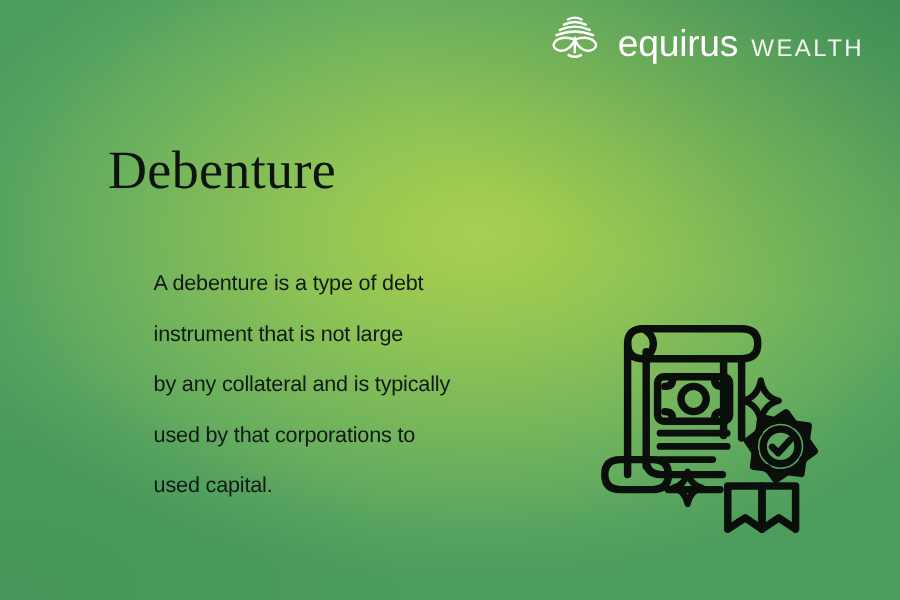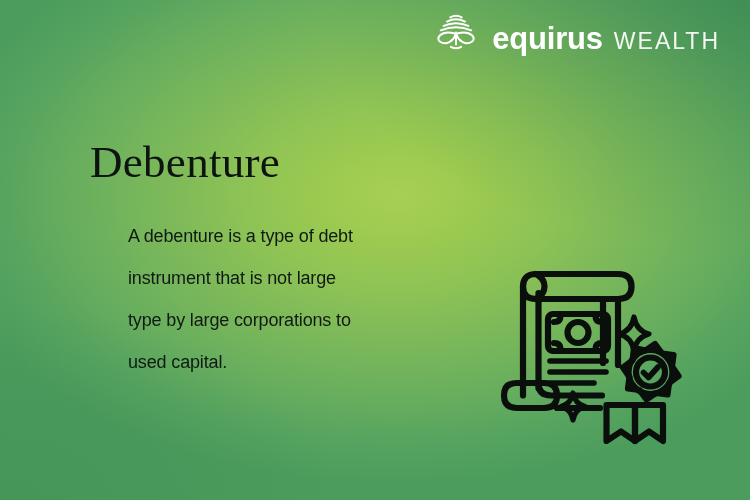--- a/index.html
+++ b/index.html
@@ -37,44 +37,43 @@
     position:absolute;
     top:12px; right:30px;
     display:flex; align-items:center; gap:13px;
     z-index:5;
   }
   #brand-mark { display:block; width:46px; height:40px; }
   #brand-words { display:flex; align-items:baseline; gap:11px; }
   .brand-name {
     color:#ffffff;
     font-size:31px;
-    font-weight:700;
+    font-weight:400;
     letter-spacing:-0.2px;
     line-height:1;
   }
   .brand-sub {
     color:#f2f7f1;
-    font-size:23px;
+    font-size:20px;
     font-weight:300;
     letter-spacing:2.0px;
     line-height:1;
     margin-top:18px;
   }
 
   
   #headline {
     position:absolute;
     left:90px; top:118px;
     font-family:"Liberation Serif", serif;
     font-size:45px;
     font-weight:400;
     color:#0d1410;
     letter-spacing:0.3px;
     line-height:1.1;
-    margin-top:20px;
   }
 
   
   #body-copy {
     position:absolute;
     left:128px; top:215px;
     width:340px;
     color:#101a14;
     font-size:18px;
     font-weight:400;
@@ -124,21 +123,22 @@
       <span class="brand-name">equirus</span>
       <span class="brand-sub">WEALTH</span>
     </span>
   </div>
 
   <h1 id="headline">Debenture</h1>
 
   <div id="body-copy">
     <p>A debenture is a type of debt</p>
     <p>instrument that is not large</p>
-    <p>type by large corporations to</p>
+    <p>by any collateral and is typically</p>
+    <p>used by that corporations to</p>
     <p>used capital.</p>
   </div>
 
   <div id="illustration">
     <svg viewBox="0 0 200 200" fill="none" stroke="#0a0f0c" stroke-width="6.2" stroke-linecap="round" stroke-linejoin="round">
 
       <path d="M41 41.5 L41 150.5"></path>
       <path d="M56.5 48 L56.5 143.5"></path>
 
       <path d="M41 41.5 Q41 29 54 29 L136 29 Q149.5 29 149.5 41.5

